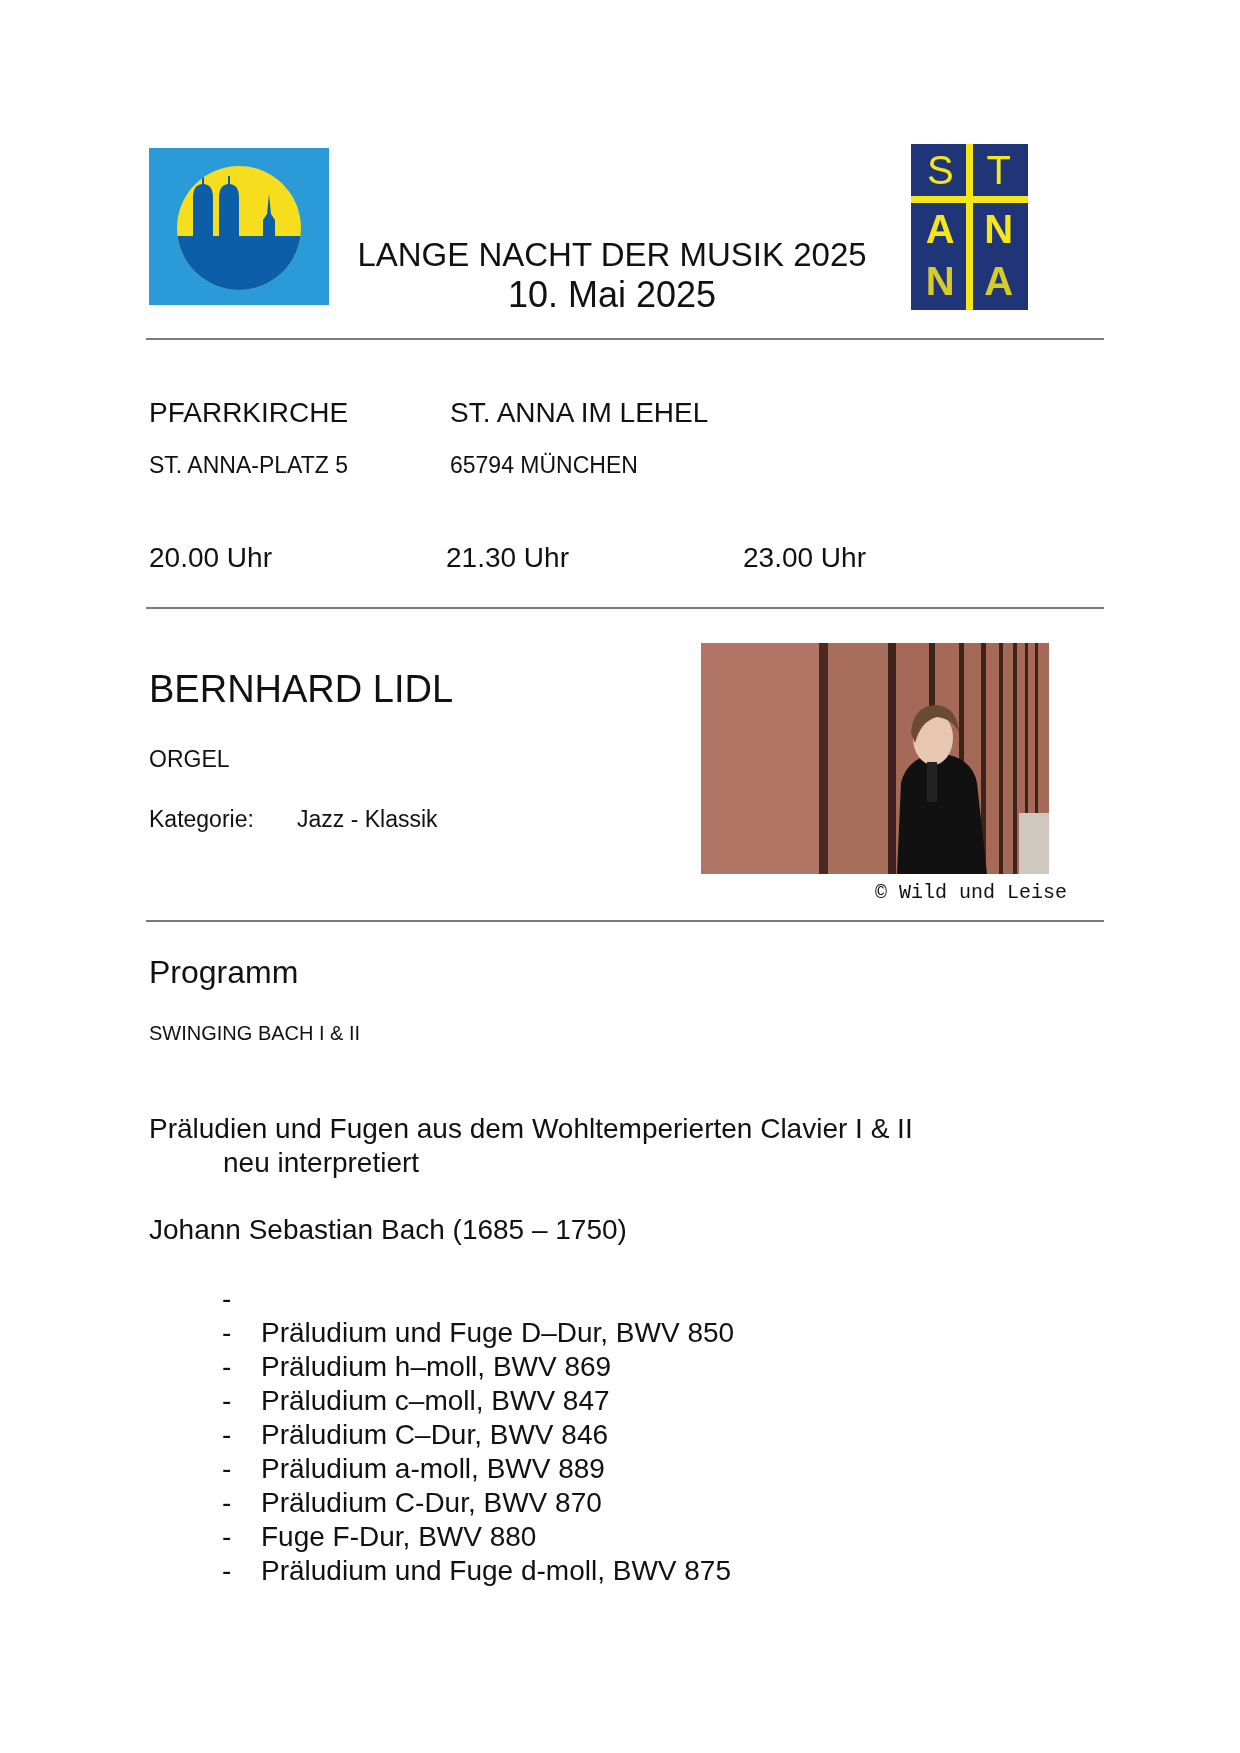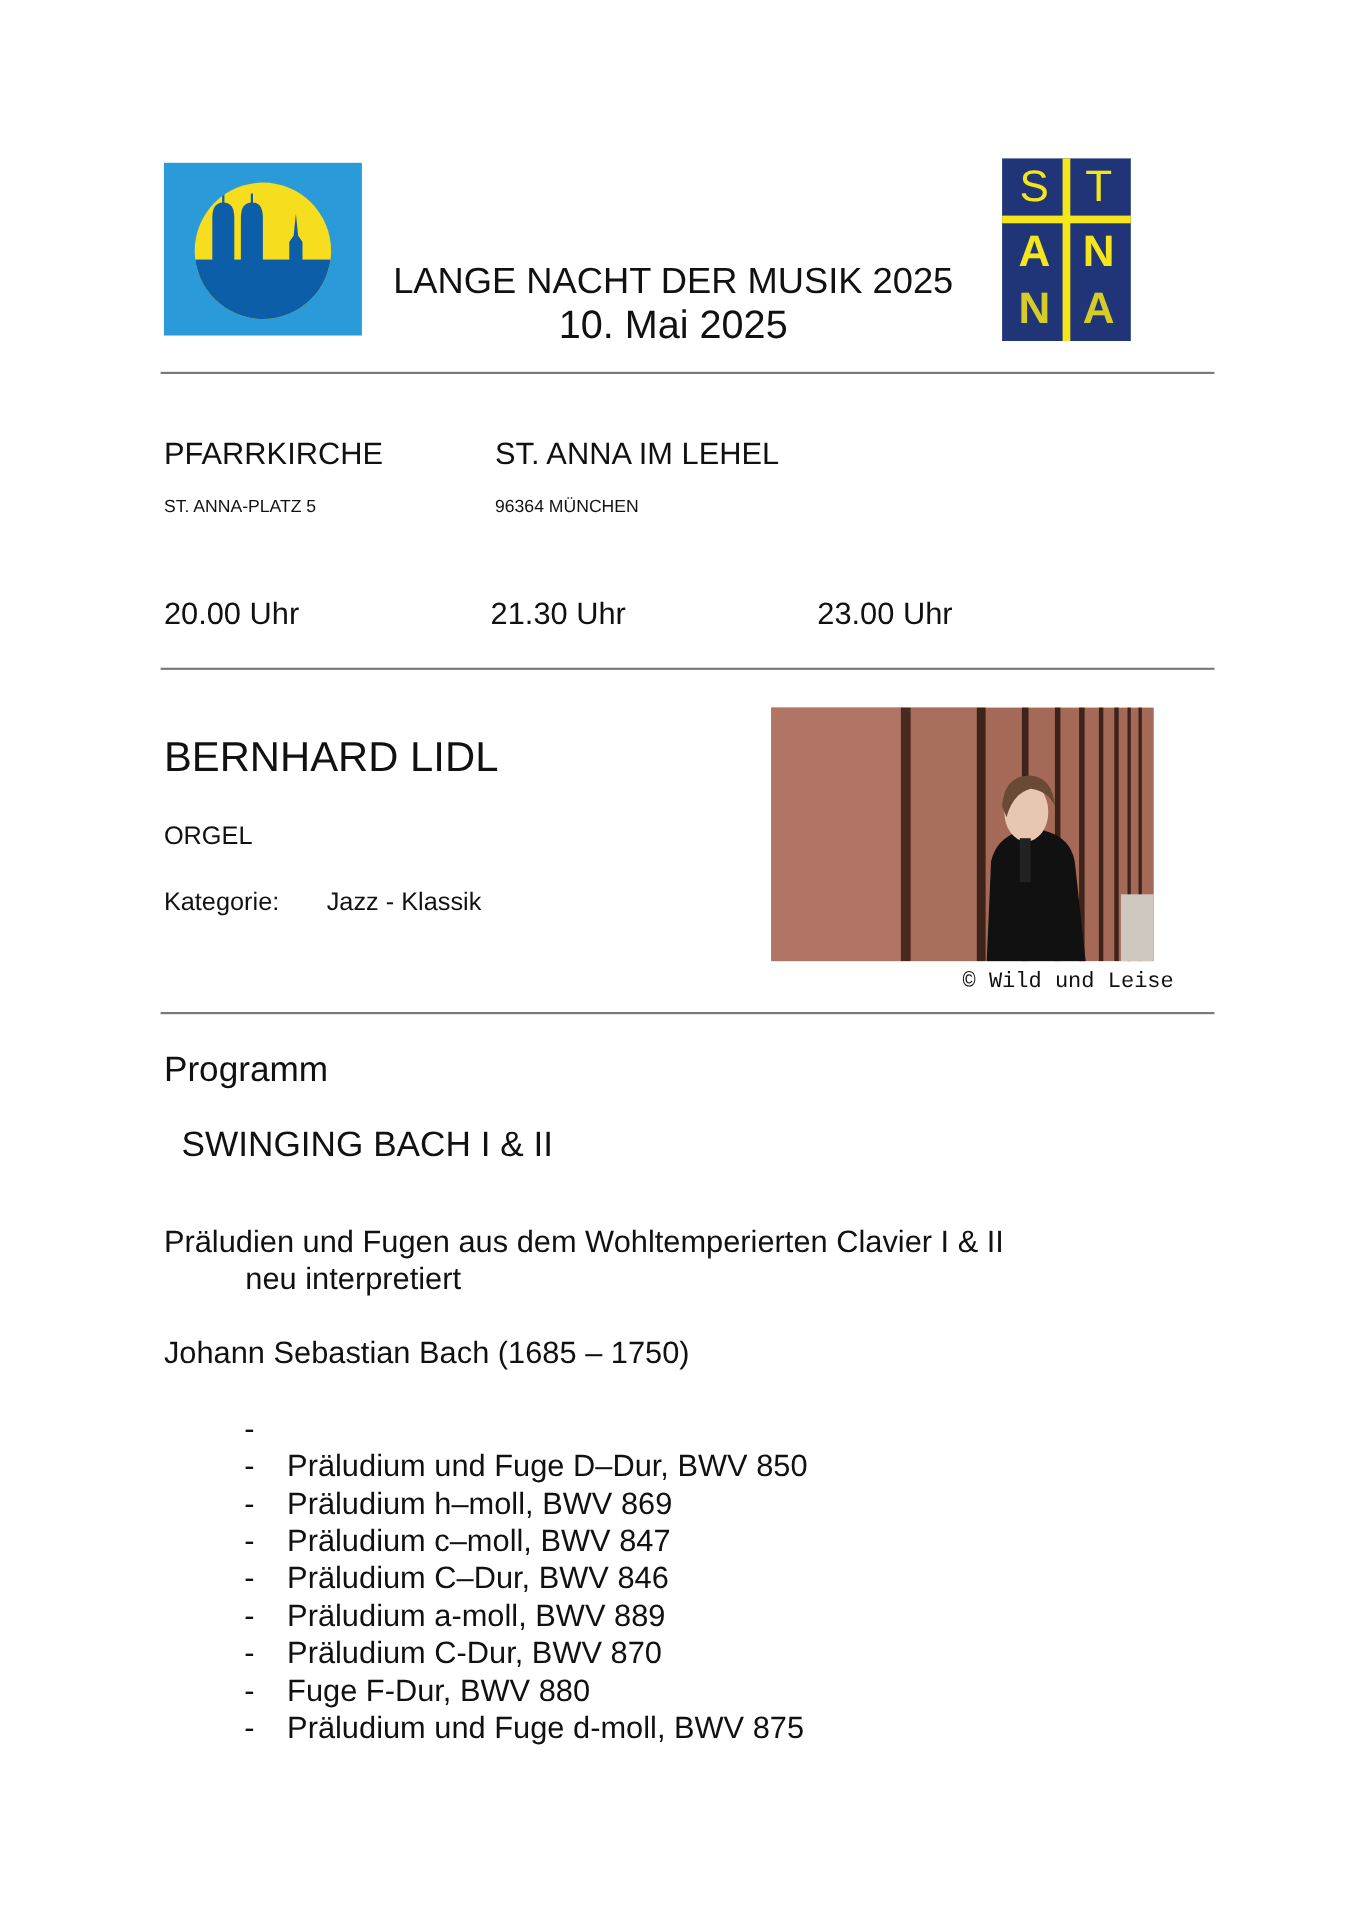--- a/index.html
+++ b/index.html
@@ -17,33 +17,33 @@
   .anna-letter { position:absolute; width:50%; height:33.3%; display:flex; align-items:center; justify-content:center;
                  color:#f5e61c; font-family:"Liberation Sans", sans-serif; font-size:40px; }
   .anna-letter.bold { font-weight:bold; }
   .anna-vbar { position:absolute; left:55px; top:0; width:7px; height:100%; background:#f5e61c; }
   .anna-hbar { position:absolute; left:0; top:52px; width:100%; height:7px; background:#f5e61c; }
 
   #title { left:0; width:1224px; text-align:center; top:236px; font-size:33px; }
   #date  { left:0; width:1224px; text-align:center; top:274px; font-size:36px; }
 
   .venue1 { font-size:28px; top:397px; }
-  .venue2 { font-size:16px; top:452px; }
+  .venue2 { font-size:23px; top:452px; }
   .time   { font-size:28px; top:542px; }
 
   #artist-name { left:149px; top:668px; font-size:38px; }
   #instrument  { left:149px; top:746px; font-size:23px; }
   #cat-label   { left:149px; top:806px; font-size:23px; }
   #cat-value   { left:297px; top:806px; font-size:23px; }
 
   #photo { left:701px; top:643px; width:348px; height:231px; overflow:hidden; }
   #photo-credit { left:875px; top:881px; font-size:20px; font-family:Liberation Mono, monospace; }
 
   #prog-heading { left:149px; top:954px; font-size:32px; }
-  #prog-title   { left:149px; top:1022px; font-size:32px;margin-left:16px; }
+  #prog-title   { left:149px; top:1022px; font-size:20px; }
   #prog-desc1   { left:149px; top:1113px; font-size:28px; }
   #prog-desc2   { left:223px; top:1147px; font-size:28px; }
   #composer     { left:149px; top:1214px; font-size:28px; }
 
   #works { position:absolute; left:222px; top:1282px; margin:0; padding:0; list-style:none; }
   #works li { height:34px; font-size:28px; display:flex; align-items:center; }
   #works .dash { width:39px; display:inline-block; }
 </style>
 </head>
 <body>
@@ -79,21 +79,21 @@
 </div>
 
 <div id="title" class="abs">LANGE NACHT DER MUSIK 2025</div>
 <div id="date" class="abs">10. Mai 2025</div>
 
 <div class="divider" style="top:338px;"></div>
 
 <div class="abs venue1" style="left:149px;">PFARRKIRCHE</div>
 <div class="abs venue1" style="left:450px;">ST. ANNA IM LEHEL</div>
 <div class="abs venue2" style="left:149px;">ST. ANNA-PLATZ 5</div>
-<div class="abs venue2" style="left:450px;">96364 MÜNCHEN</div>
+<div class="abs venue2" style="left:450px;">65794 MÜNCHEN</div>
 
 <div class="abs time" style="left:149px;">20.00 Uhr</div>
 <div class="abs time" style="left:446px;">21.30 Uhr</div>
 <div class="abs time" style="left:743px;">23.00 Uhr</div>
 
 <div class="divider" style="top:607px;"></div>
 
 <div id="artist-name" class="abs">BERNHARD LIDL</div>
 <div id="instrument" class="abs">ORGEL</div>
 <div id="cat-label" class="abs">Kategorie:</div>

